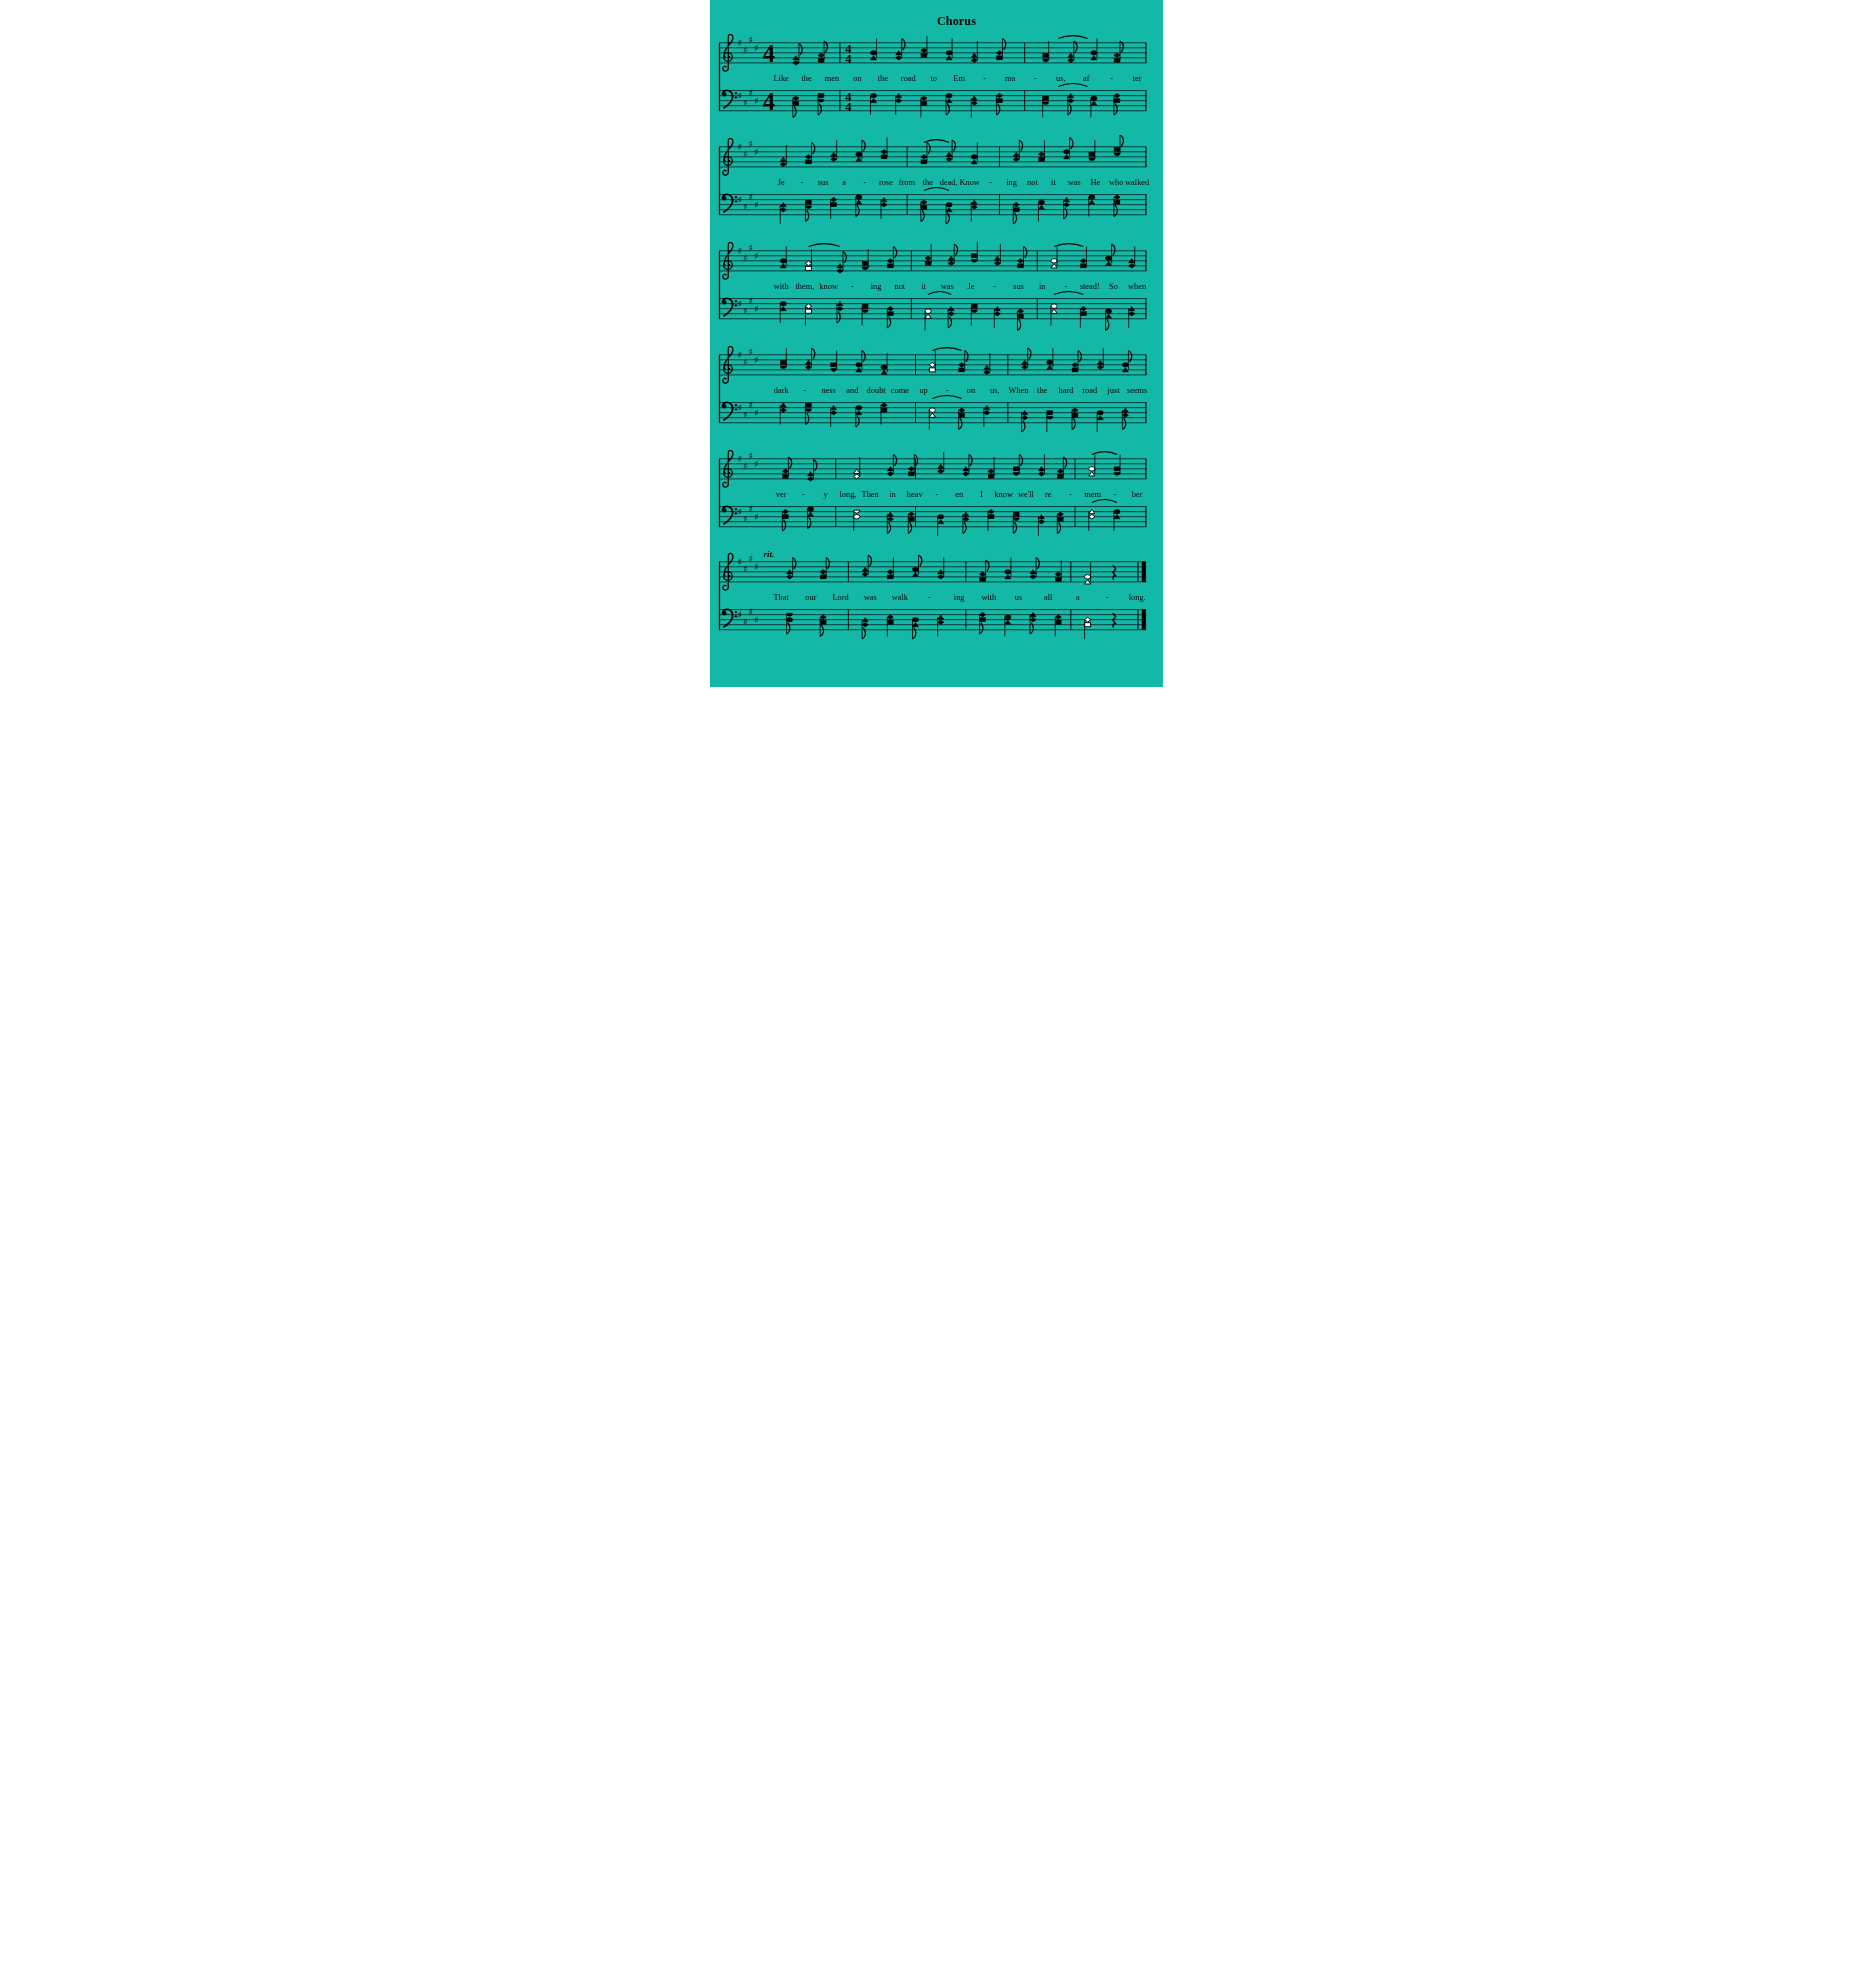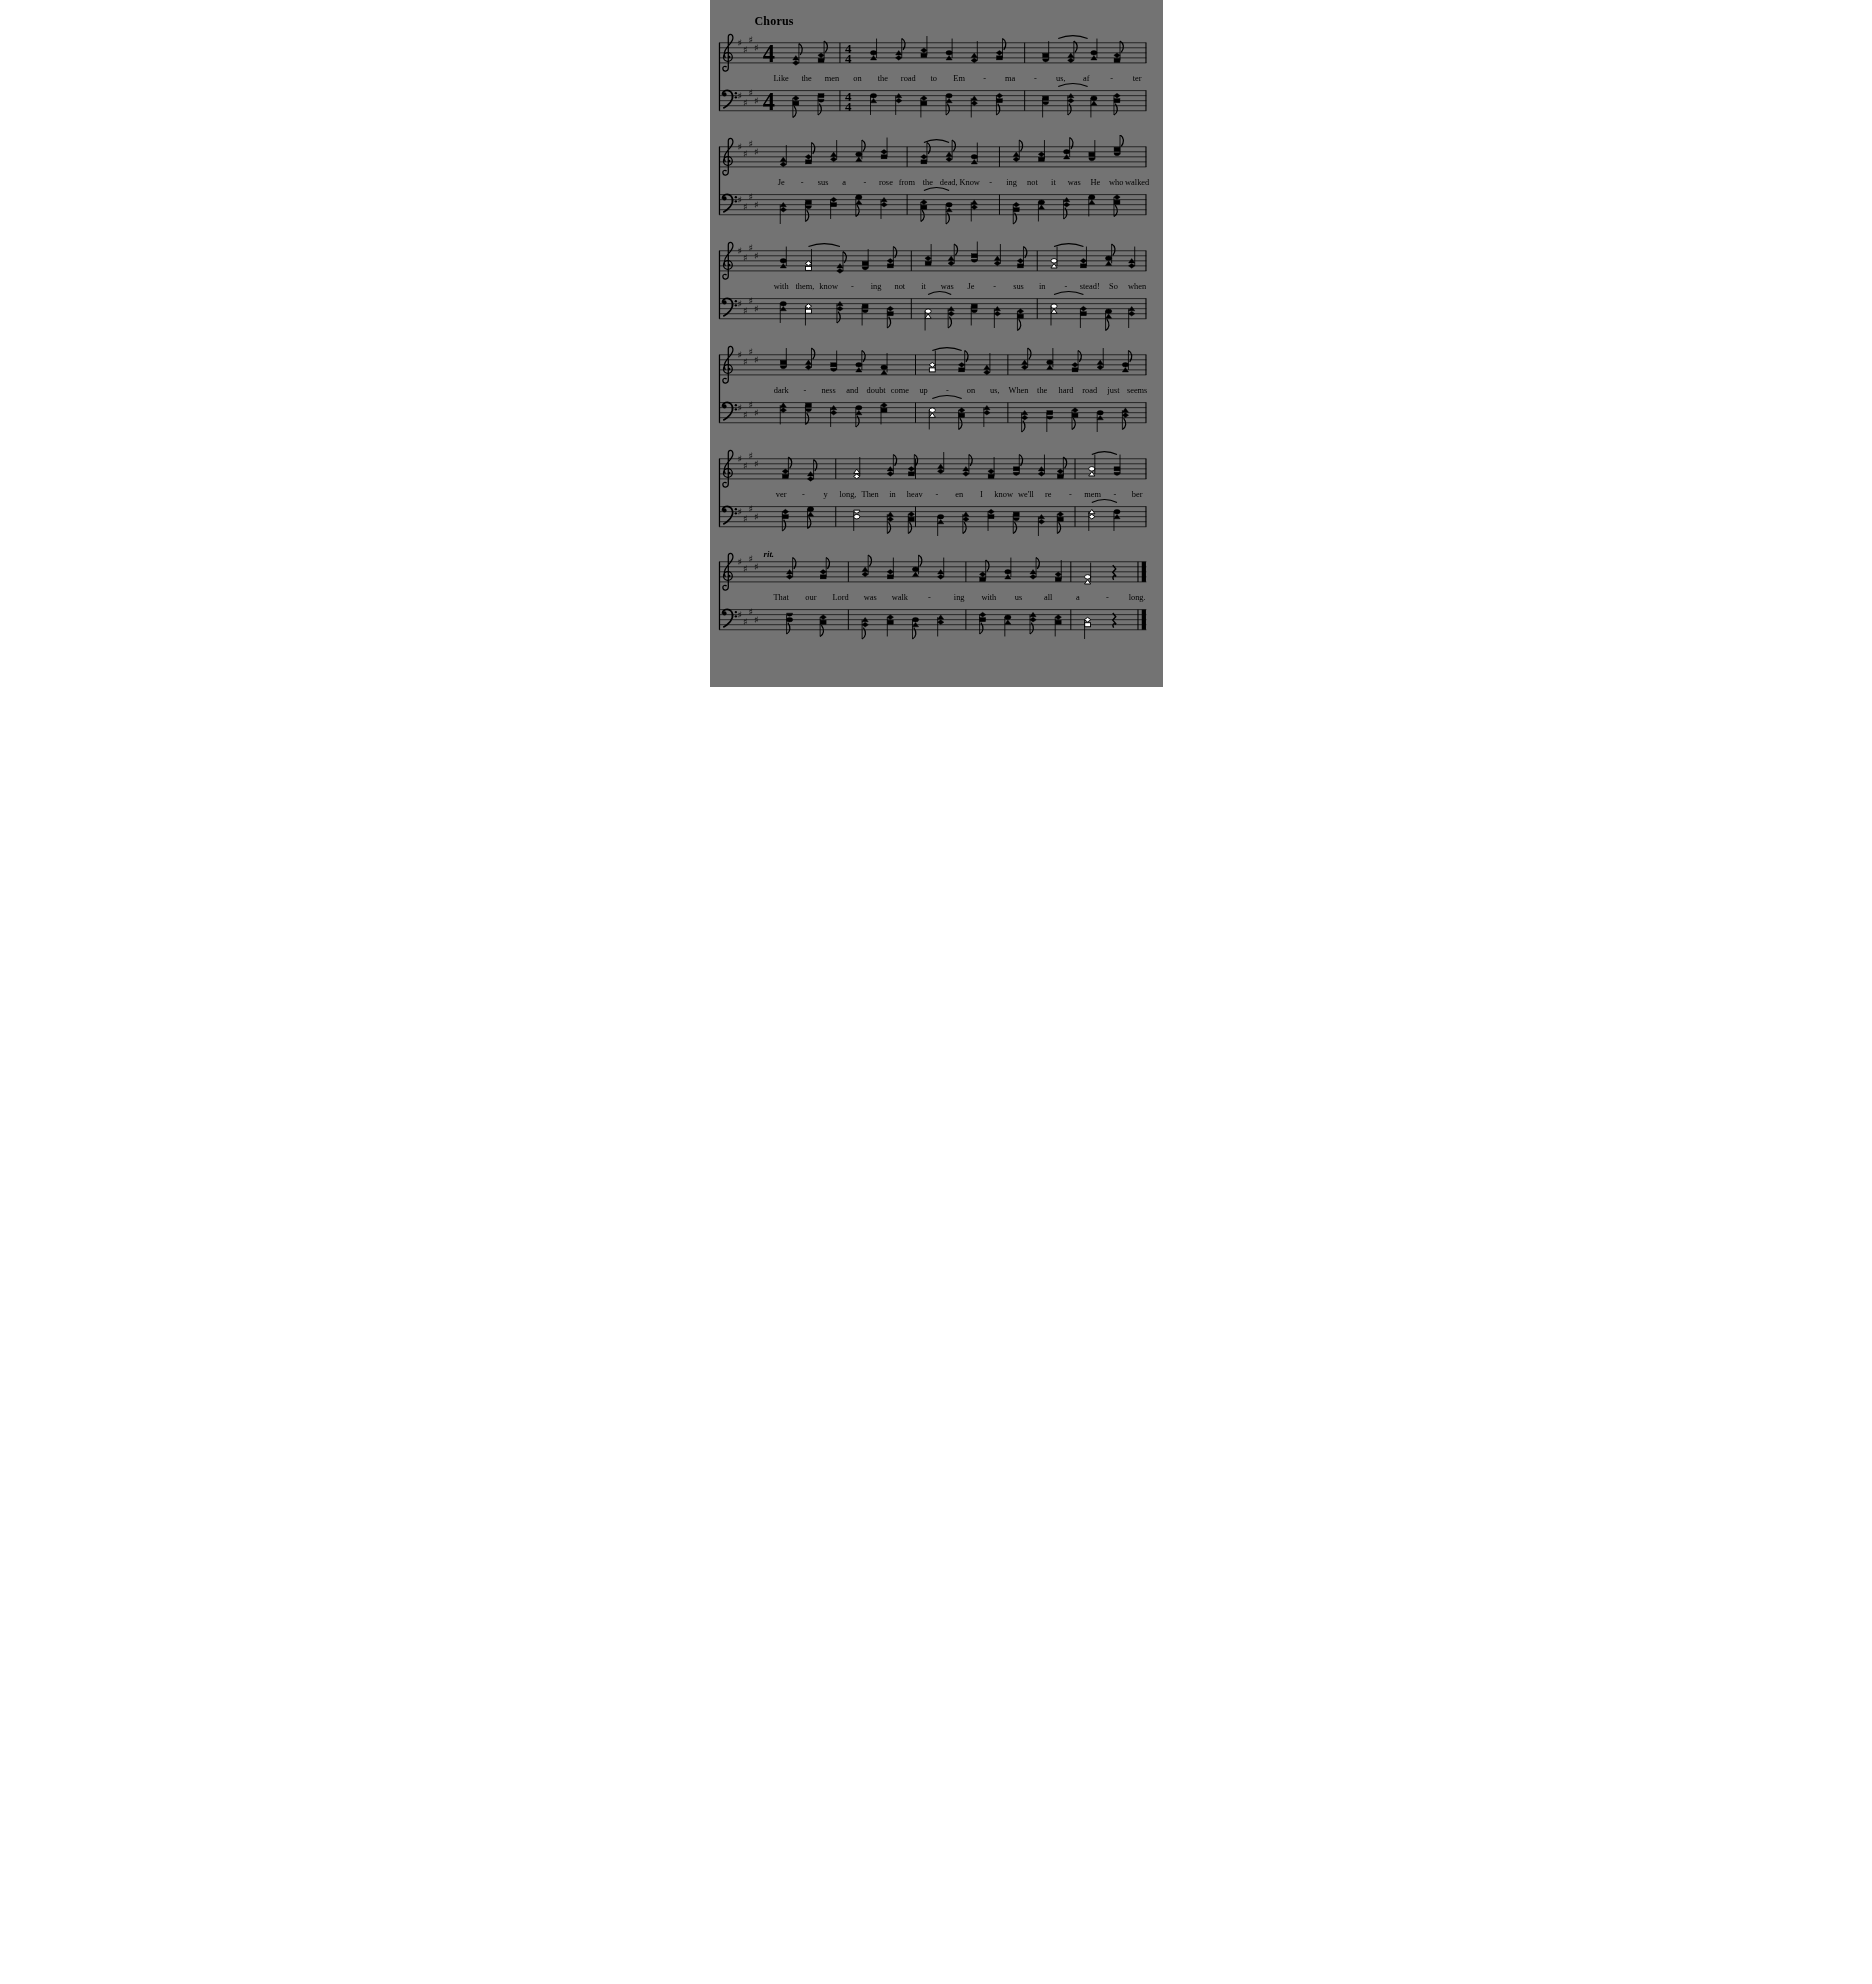--- a/index.html
+++ b/index.html
@@ -6,21 +6,22 @@
     margin: 0;
     padding: 0;
     background: #ffffff;
     font-family: "Liberation Serif", serif;
     color: #000;
   }
   .sheet {
     width: 445px;
     margin: 0 auto;
     padding: 13.5px 4px 28px 4px;
-    background: #737373;
+    background: #14b8a6;
+    text-align: center;
   }
   .section-heading {
     font-weight: bold;
     font-size: 12px;
     margin: 0 0 2.4px 41px;
     letter-spacing: 0.2px;
   }
   .system {
     display: block;
     margin: 0 0 4px 0;

